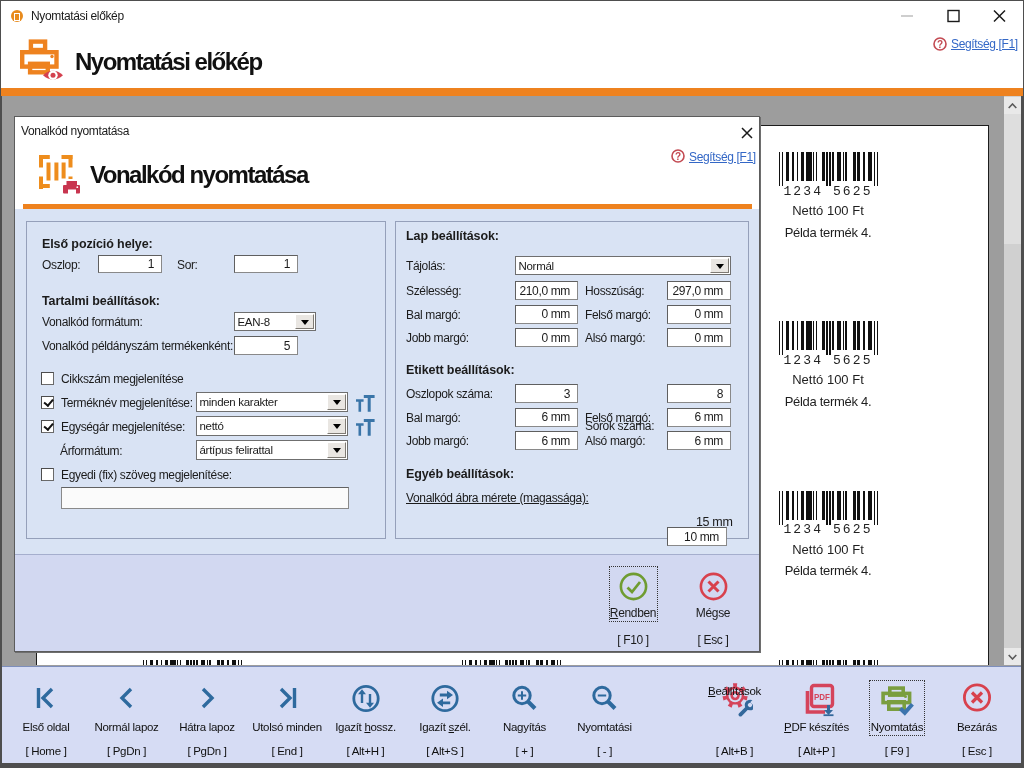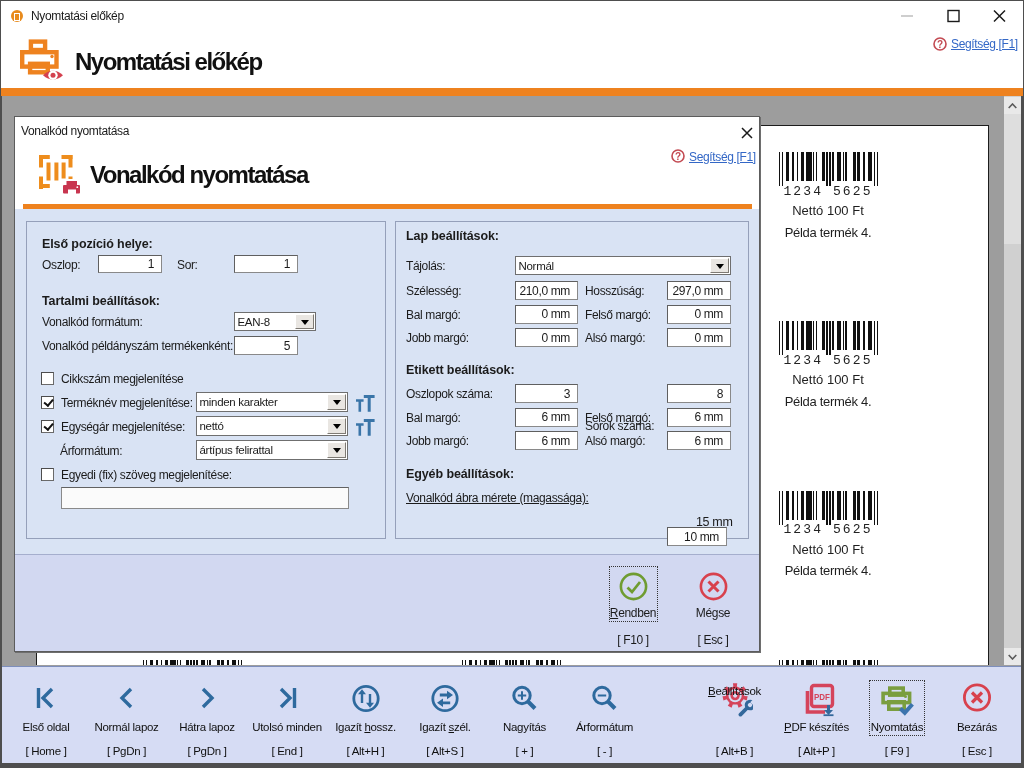--- a/index.html
+++ b/index.html
@@ -729,21 +729,21 @@
         <line x1="18" y1="10.3" x2="18" y2="18.7"></line>
       </g>
     </svg>
 <div class="tlab" style="left:469.5px;top:721px;">Nagyítás</div>
 <div class="tkey" style="left:469.5px;top:745px;">[ + ]</div>
 <svg class="abs" style="left:583.5px;top:681px" width="36" height="36" viewBox="0 0 36 36">
       <circle cx="18" cy="14.5" r="8.2" fill="none" stroke="#2e6a9e" stroke-width="3"></circle>
 <line x1="24" y1="20.5" x2="31" y2="27.5" stroke="#2e6a9e" stroke-width="4"></line>
 <line x1="13.8" y1="14.5" x2="22.2" y2="14.5" stroke="#2e6a9e" stroke-width="2"></line>
     </svg>
-<div class="tlab" style="left:549.5px;top:721px;">Árformátum</div>
+<div class="tlab" style="left:549.5px;top:721px;">Nyomtatási</div>
 <div class="tkey" style="left:549.5px;top:745px;">[ - ]</div>
 <svg class="abs" style="left:716.5px;top:681px" width="36" height="36" viewBox="0 0 36 36">
       <path d="M15.96 2.18 L20.24 2.18 L19.84 5.57 L24.08 7.61 L26.47 5.19 L29.14 8.53 L26.25 10.33 L27.29 14.91 L30.68 15.28 L29.73 19.45 L26.52 18.31 L23.59 21.98 L25.41 24.86 L21.56 26.72 L20.45 23.49 L15.75 23.49 L14.64 26.72 L10.79 24.86 L12.61 21.98 L9.68 18.31 L6.47 19.45 L5.52 15.28 L8.91 14.91 L9.95 10.33 L7.06 8.53 L9.73 5.19 L12.12 7.61 L16.36 5.57 Z" fill="#d5445b"></path>
 <circle cx="18.1" cy="14.6" r="6.6" fill="#d6dcf4"></circle>
 <circle cx="18.1" cy="14.6" r="4.7" fill="#d5445b"></circle>
 <circle cx="18.1" cy="14.6" r="2.1" fill="#d6dcf4"></circle>
 <g transform="rotate(45 33 24)">
 <circle cx="33" cy="24" r="3.7" fill="none" stroke="#33689b" stroke-width="3.2"></circle>
 <rect x="31.2" y="16.8" width="3.6" height="5" fill="#d6dcf4"></rect>
 <line x1="33" y1="28.2" x2="33" y2="37.5" stroke="#33689b" stroke-width="3.8" stroke-linecap="round"></line>

